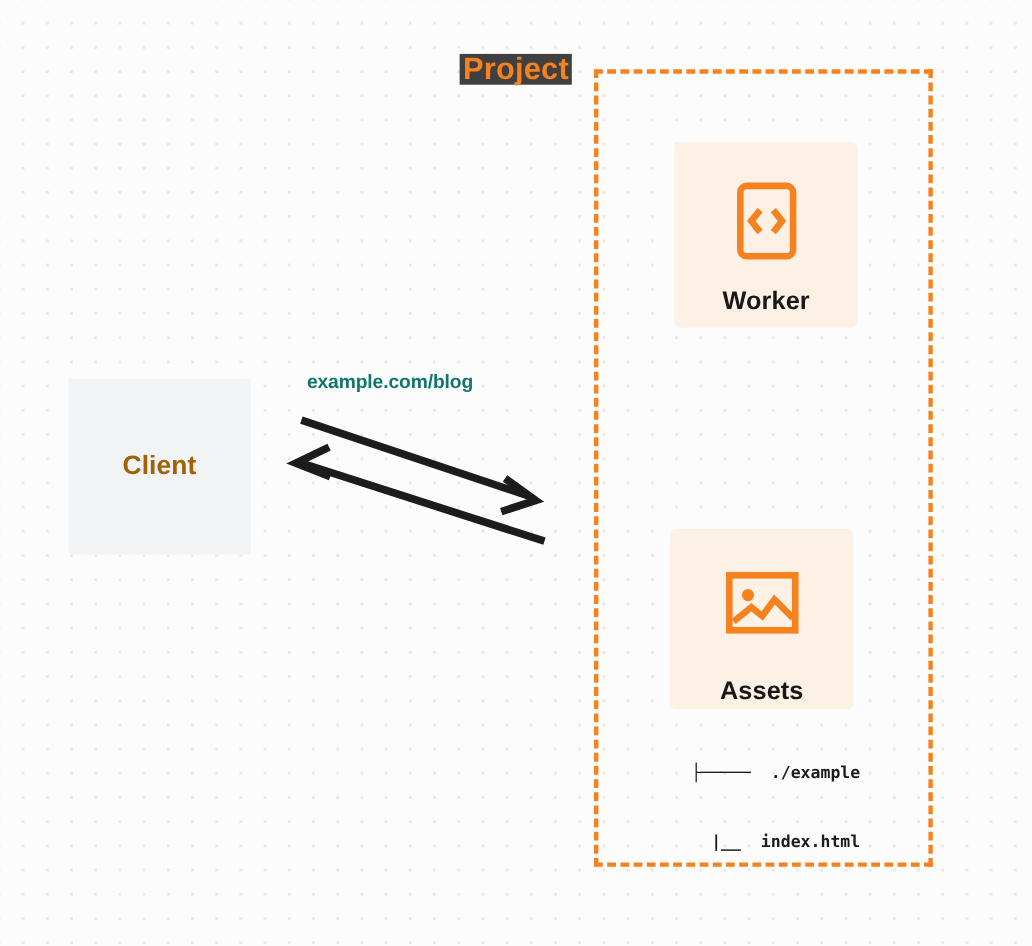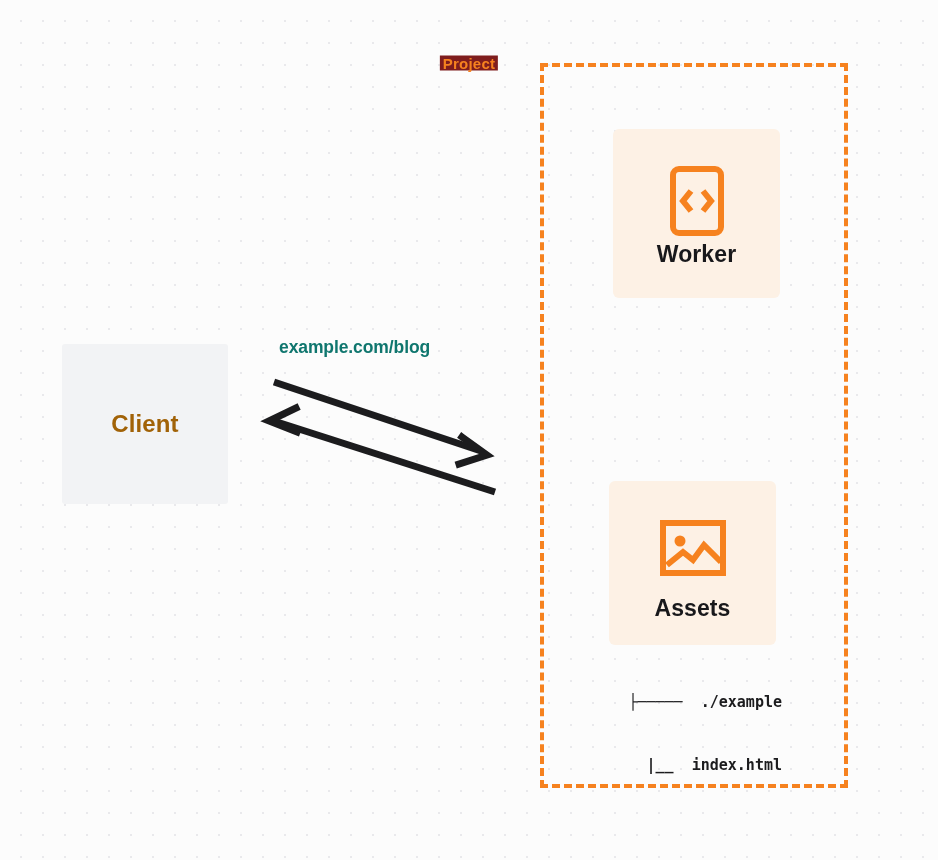--- a/index.html
+++ b/index.html
@@ -67,25 +67,25 @@
     width: 308px;
     height: 725px;
     box-sizing: border-box;
     border: 4px dashed #f6821f;
   }
   .project-title {
     position: absolute;
     left: 50%;
     top: 63px;
     transform: translate(-50%, -50%);
-    font-size: 15px;
+    font-size: 28px;
     font-weight: bold;
     color: #f6821f;
     letter-spacing: .2px;
-    background: #7f1d1d;
+    background: #404040;
     padding: 0 3px;
     line-height: 1;
     white-space: nowrap;
   }
 
   
   .card {
     position: absolute;
     background: #fdf1e5;
     border-radius: 6px;
@@ -103,20 +103,21 @@
     left: 609px;
     top: 481px;
     width: 167px;
     height: 164px;
     gap: 12px;
   }
   .card-icon {
     margin-top: 36px;
   }
   .card-label {
+    margin-top: 18px;
     font-size: 23px;
     font-weight: bold;
     color: #18181b;
     letter-spacing: .1px;
   }
 
   
   .file-tree {
     position: absolute;
     left: 560px;

